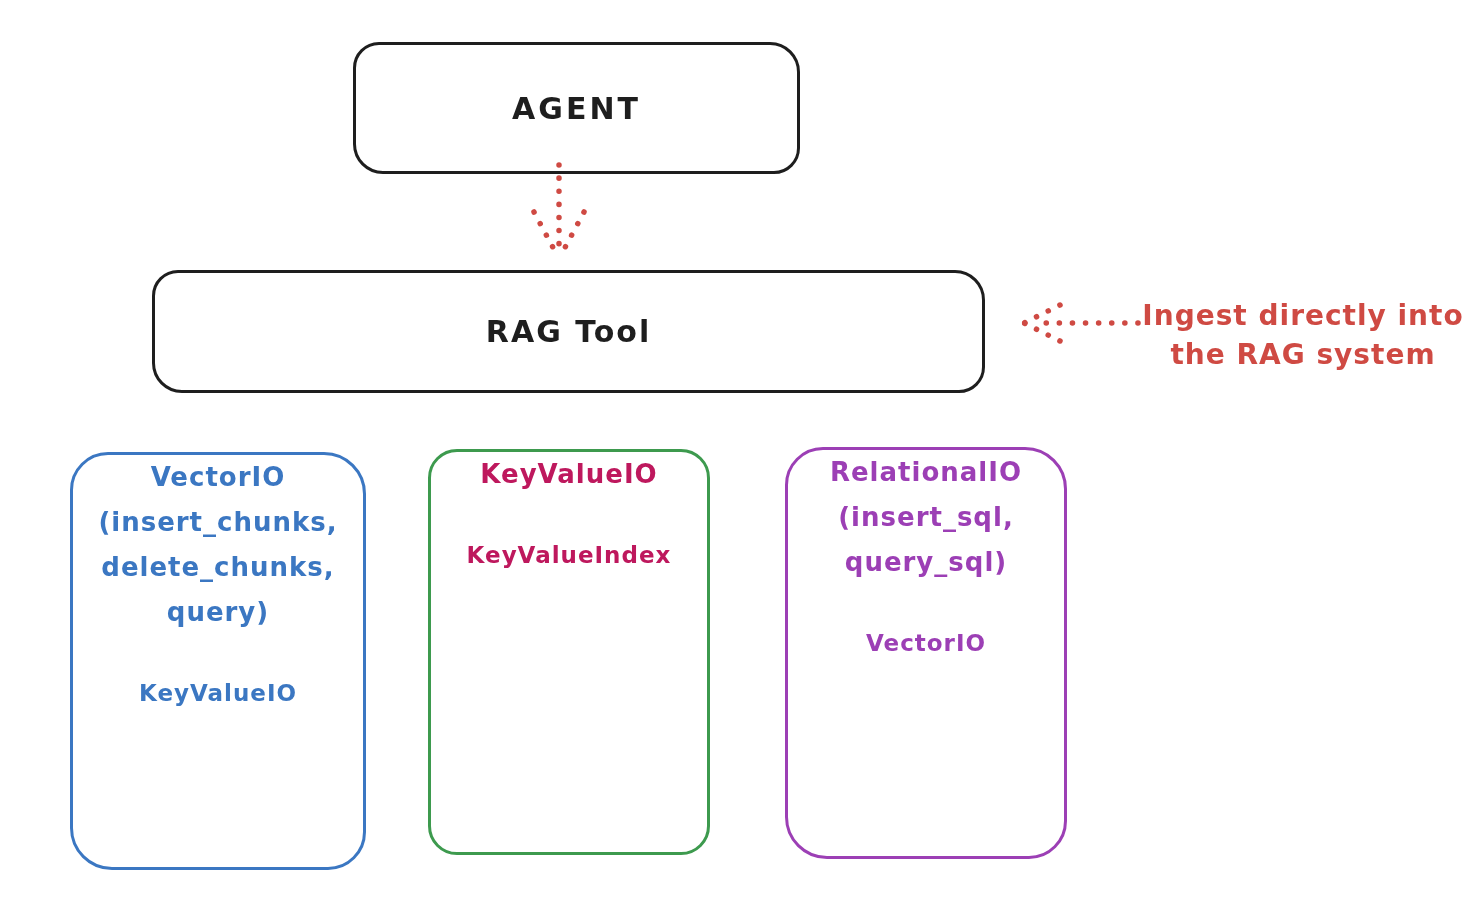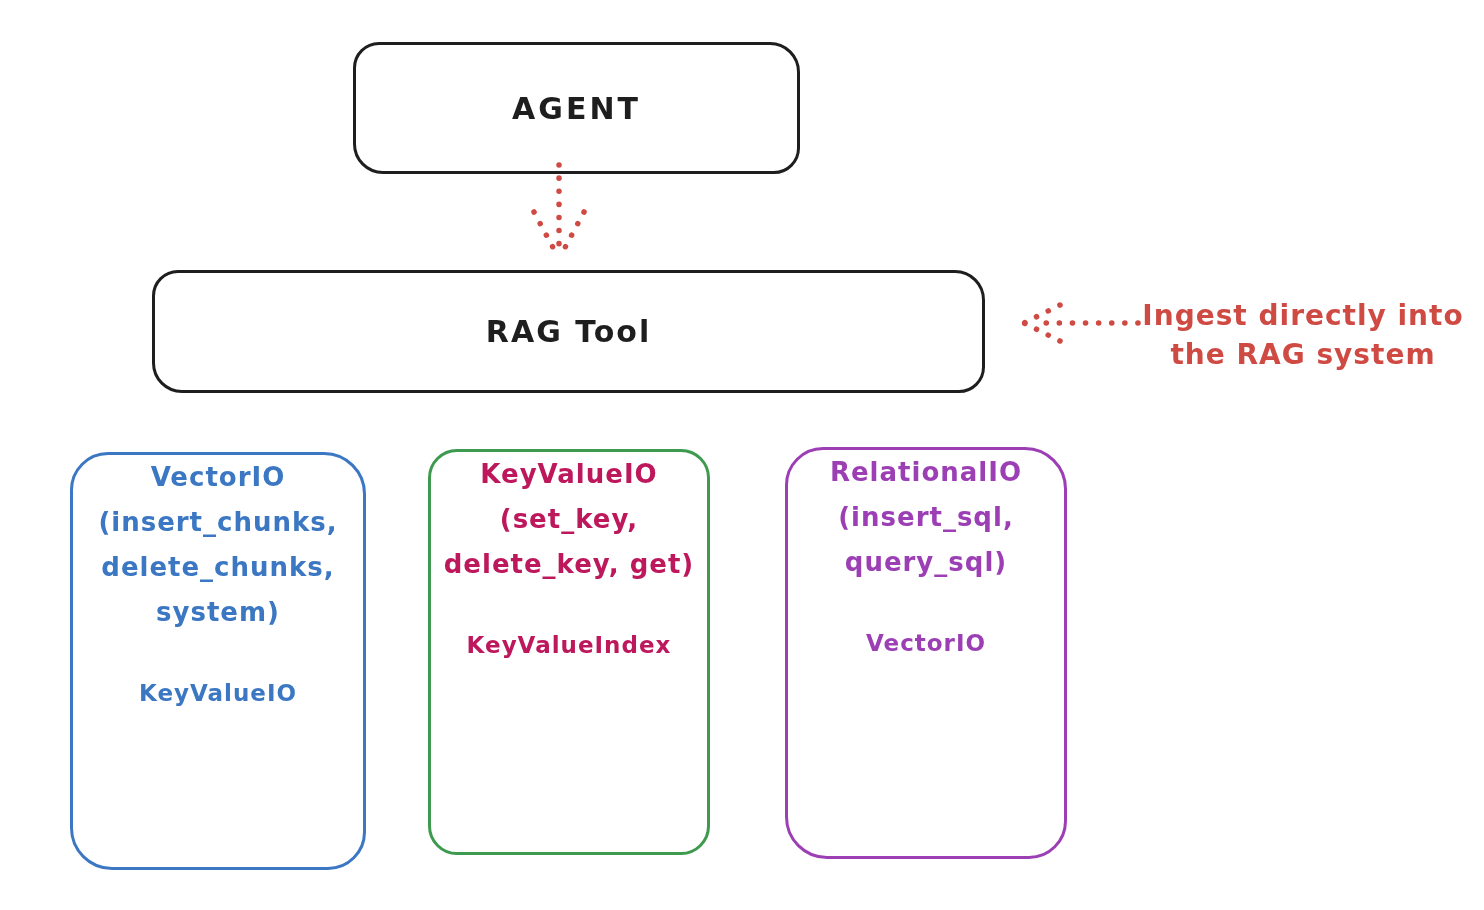--- a/index.html
+++ b/index.html
@@ -84,28 +84,26 @@
 
   <div class="annotation" style="color: rgb(207, 74, 67); margin-top: 14px;">
     <div>Ingest directly into</div>
     <div>the RAG system</div>
   </div>
 
   <div class="storage-box box-vector" style="border-color: rgb(59, 119, 194); color: rgb(59, 119, 194);">
     <div class="box-title">VectorIO</div>
     <div class="box-params">(insert_chunks,
 delete_chunks,
-system)</div>
+query)</div>
     <div class="box-index">KeyValueIO</div>
   </div>
 
   <div class="storage-box box-keyvalue" style="border-color: rgb(61, 154, 78); color: #be185d; border-radius: 29px;">
     <div class="box-title">KeyValueIO</div>
-    <div class="box-params">(set_key,
-delete_key, get)</div>
     <div class="box-index">KeyValueIndex</div>
   </div>
 
   <div class="storage-box box-relational" style="border-color: rgb(156, 63, 181); color: rgb(156, 63, 181);">
     <div class="box-title">RelationalIO</div>
     <div class="box-params">(insert_sql,
 query_sql)</div>
     <div class="box-index">VectorIO</div>
   </div>
 

